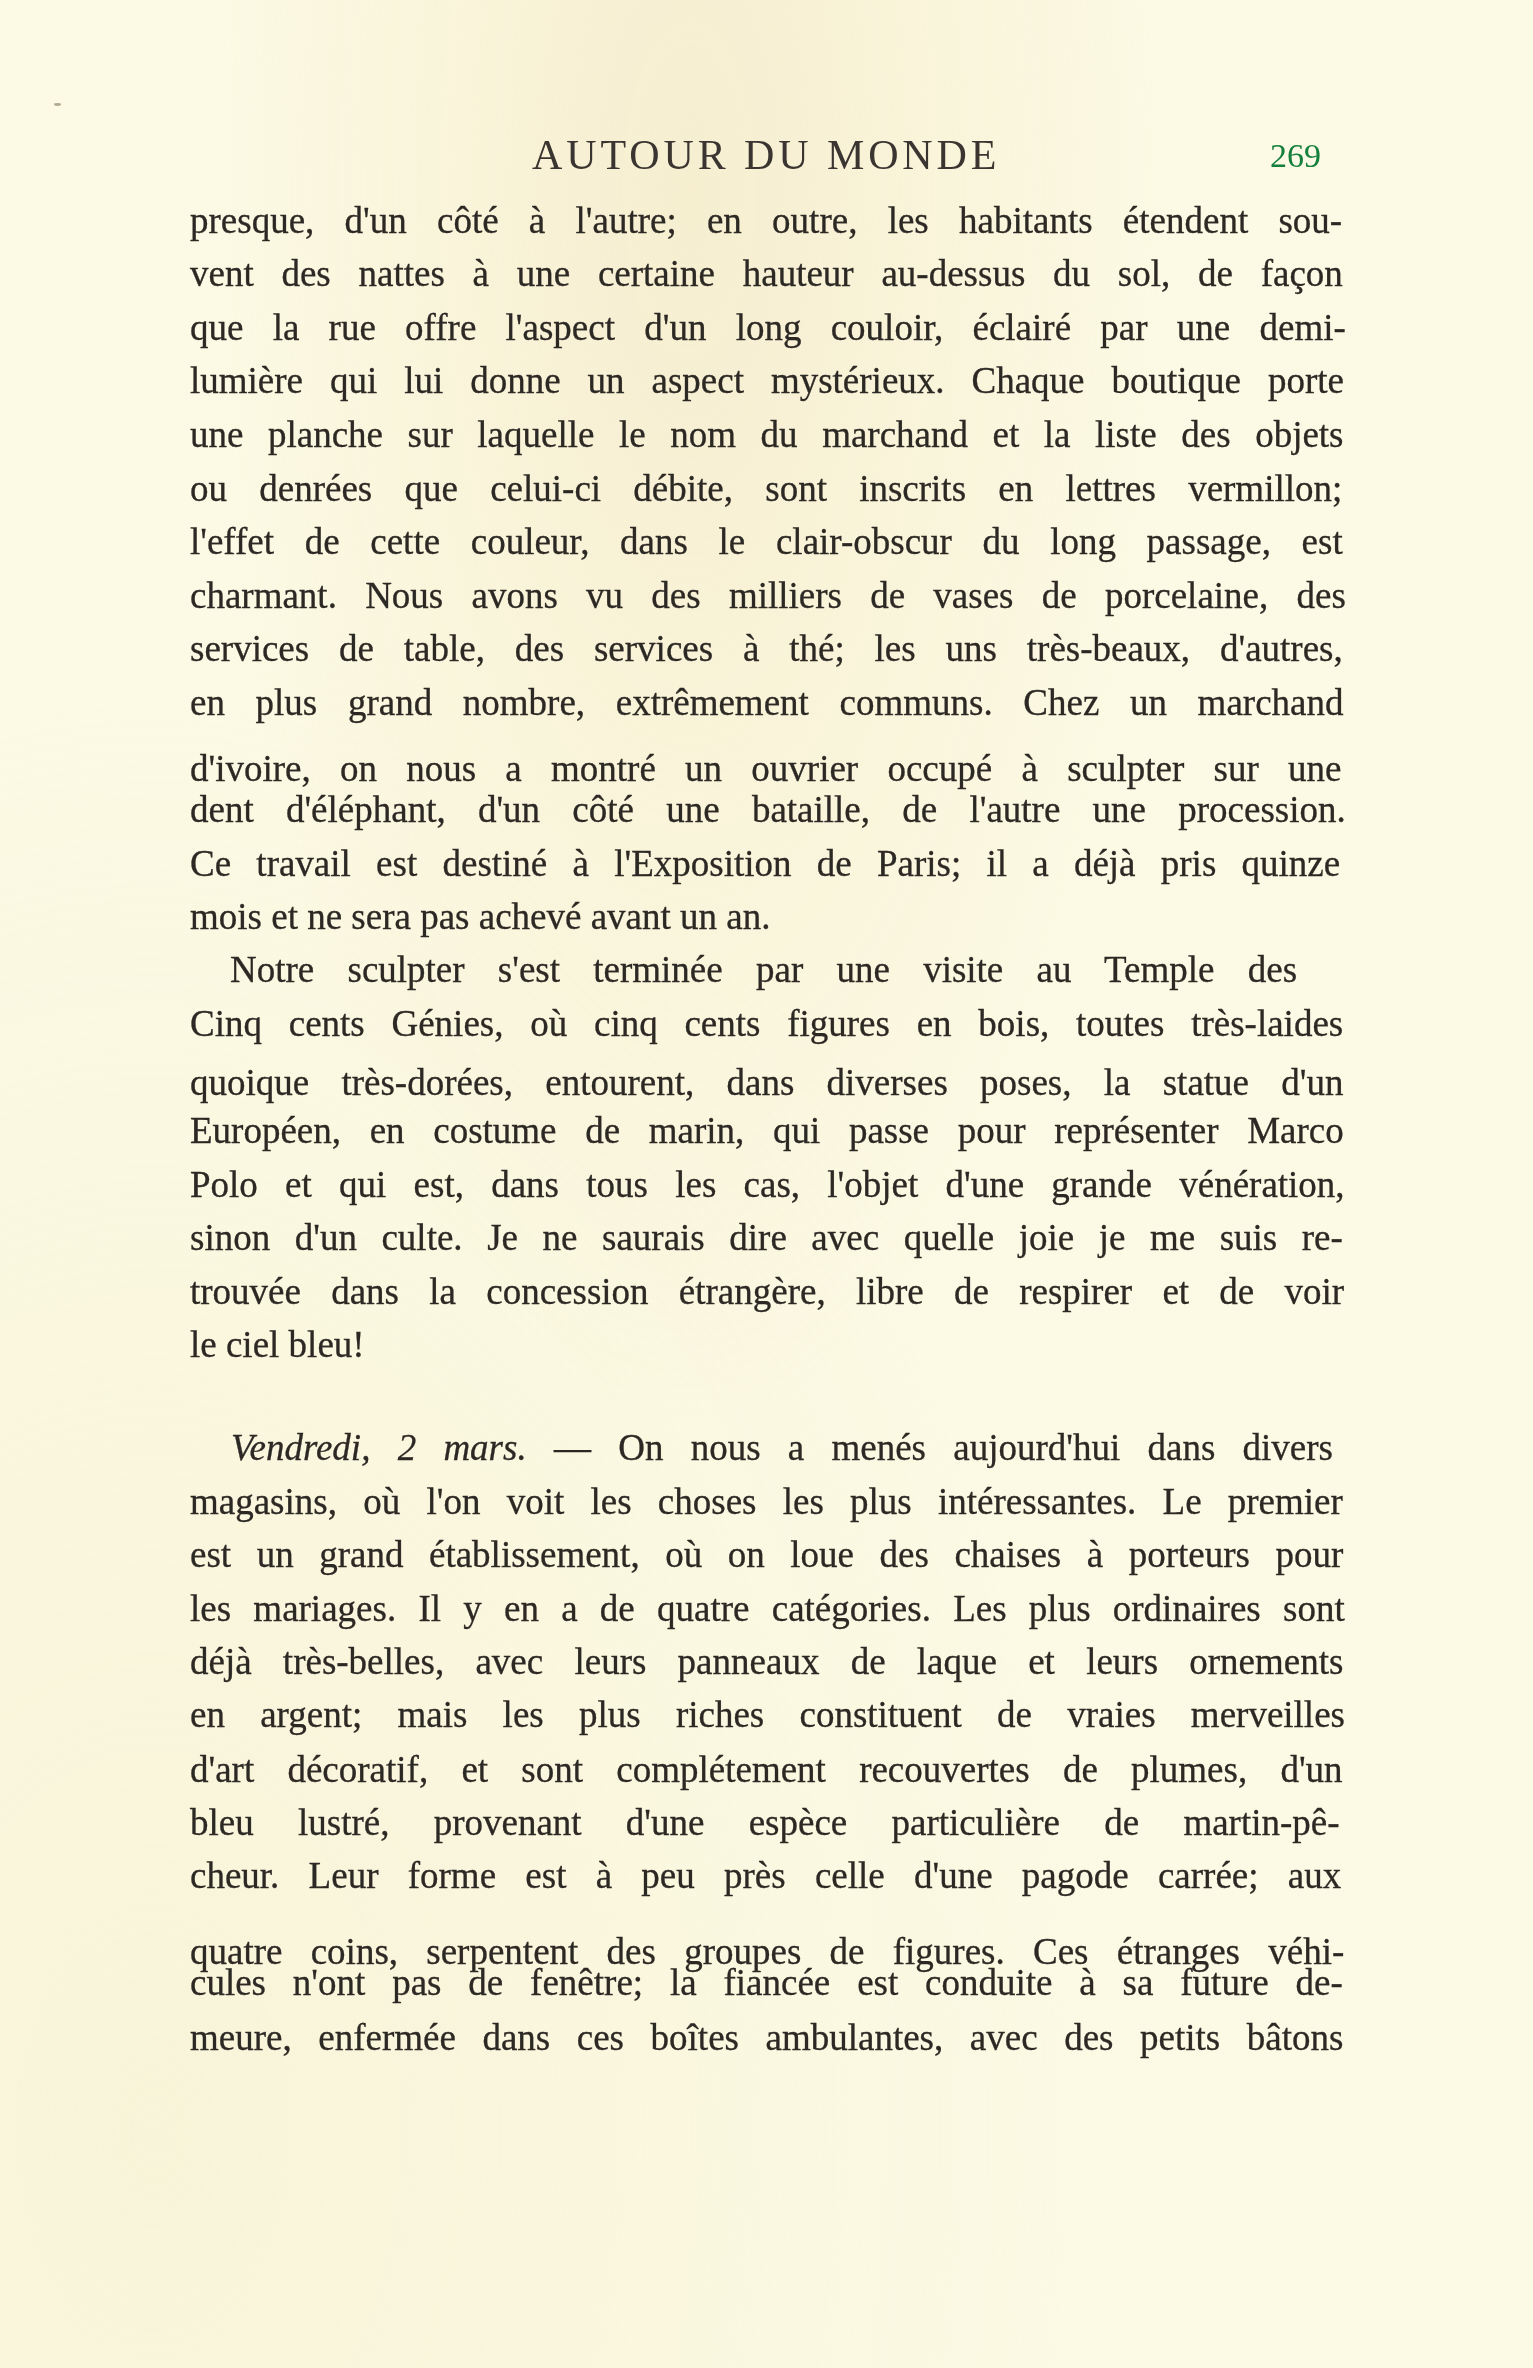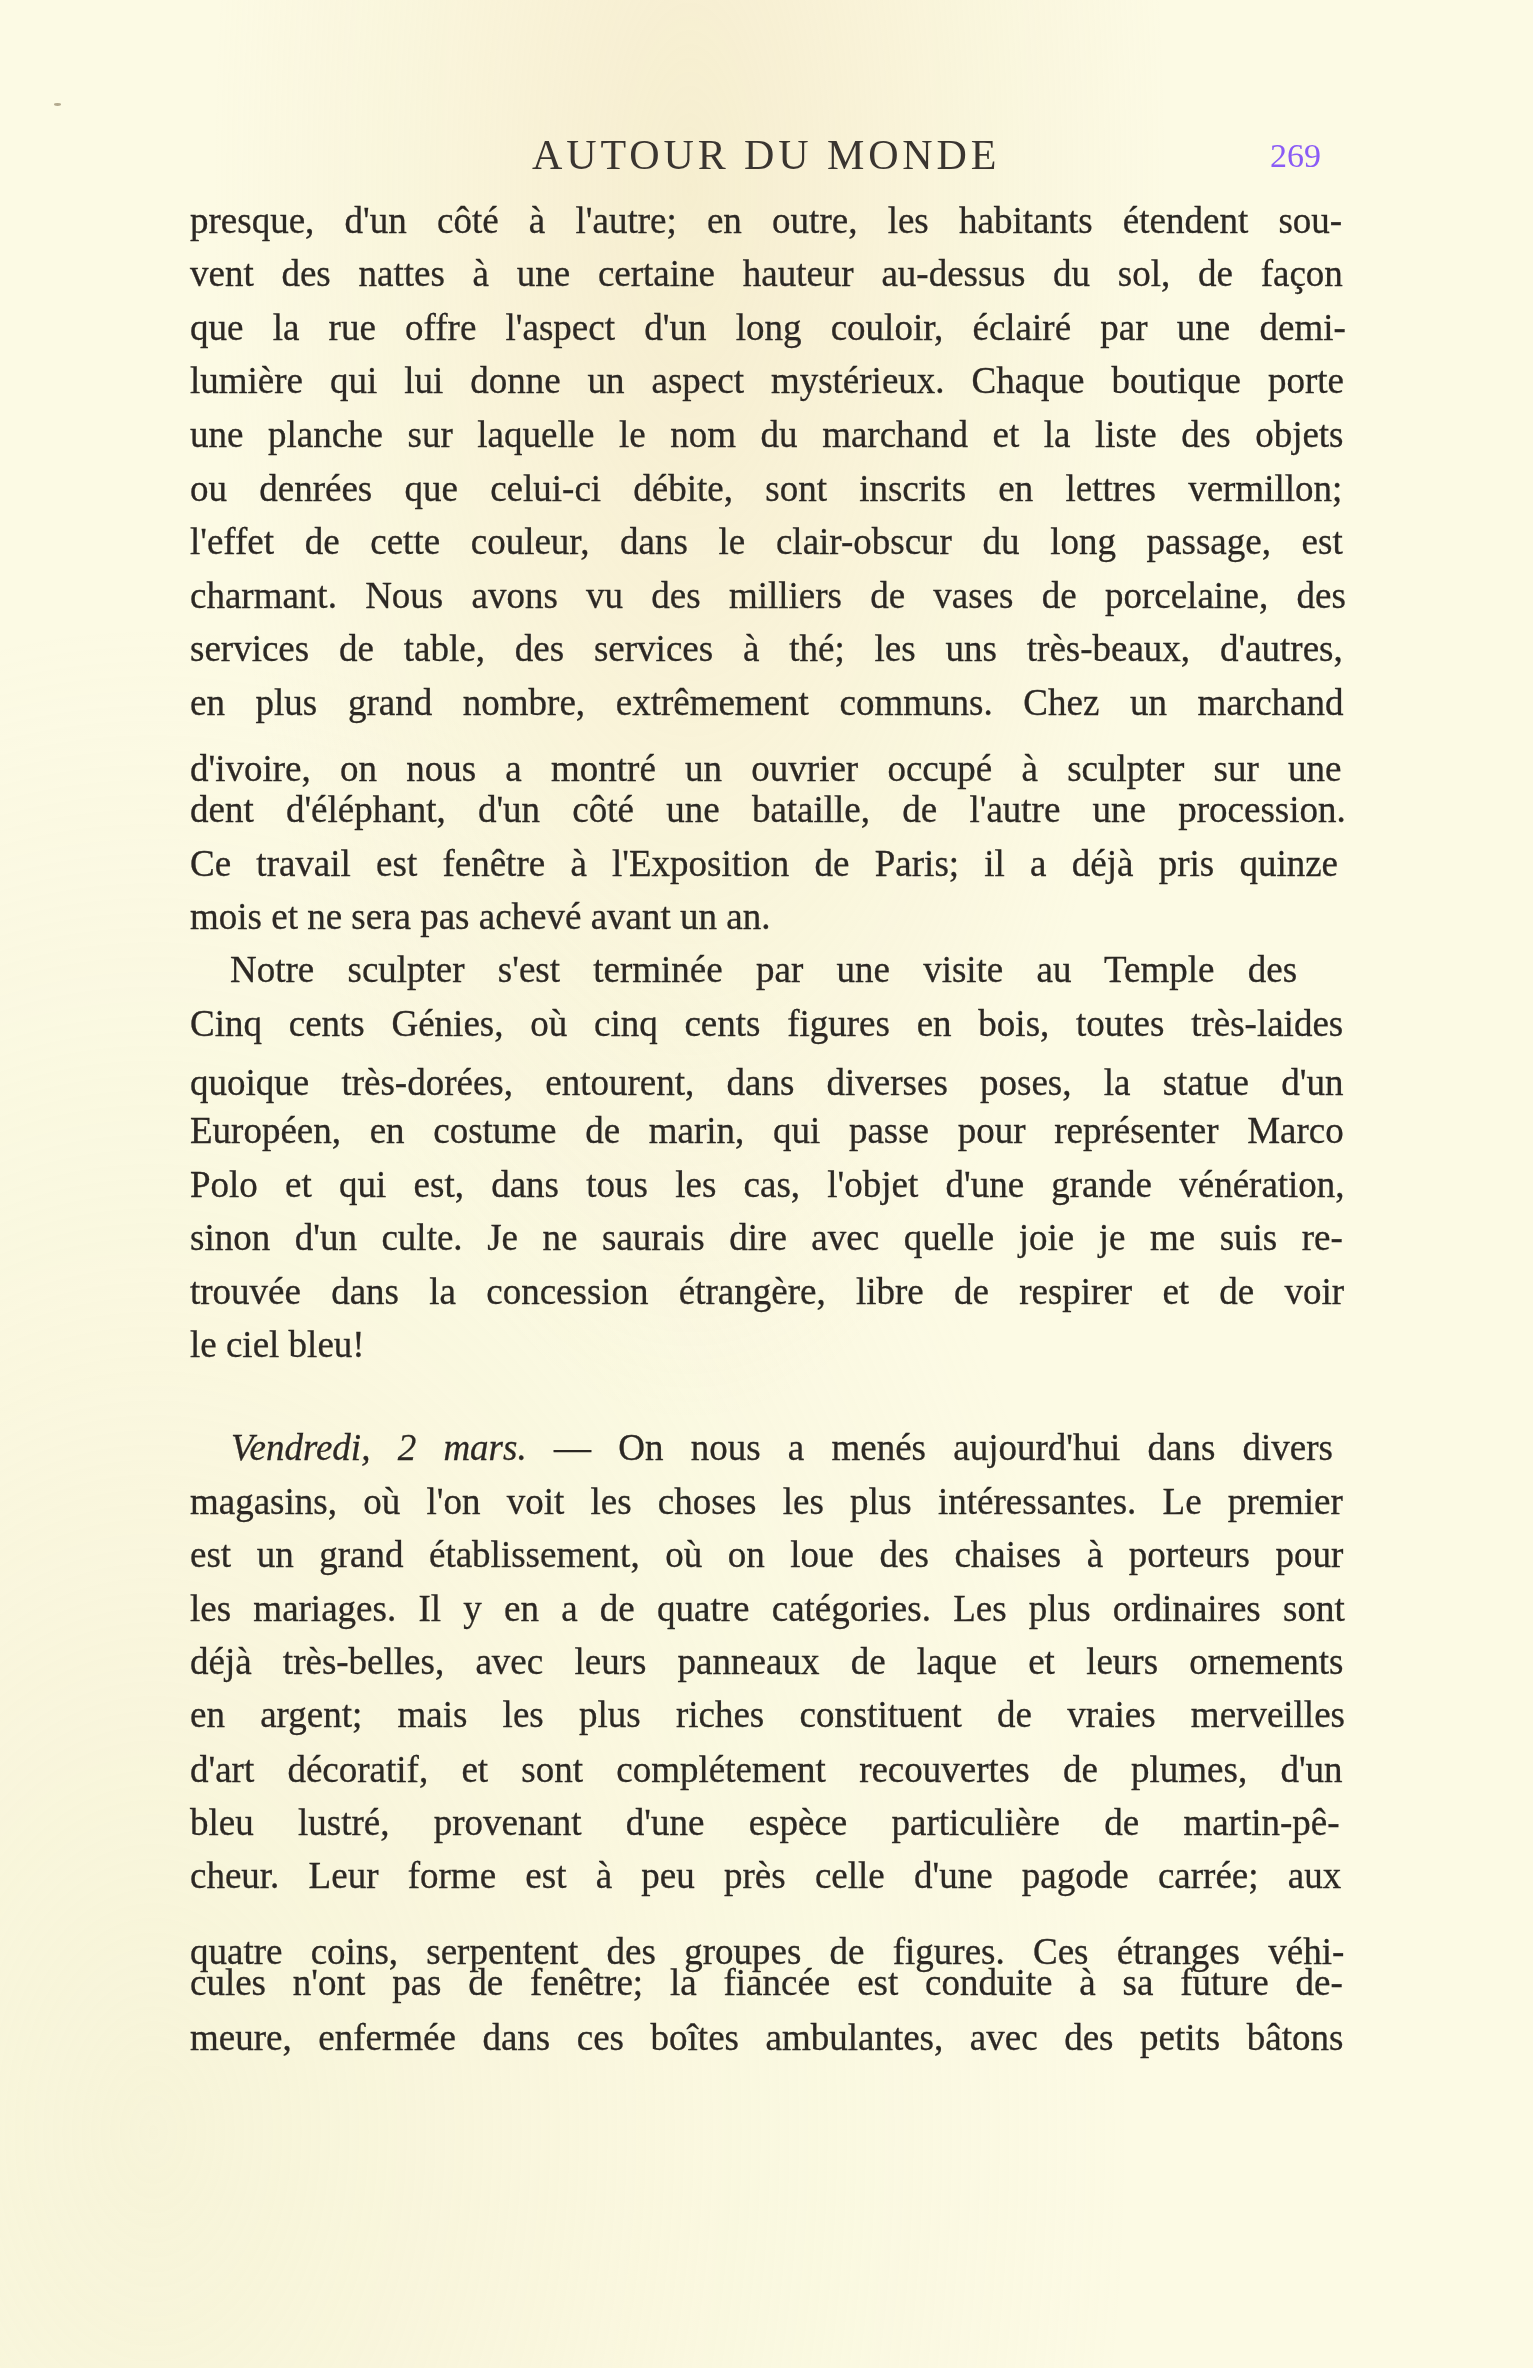--- a/index.html
+++ b/index.html
@@ -12,21 +12,21 @@
     font-family:"Liberation Serif","DejaVu Serif",serif;
     color:#2c2824;
   }
   .header-title {
     position:absolute; left:532px; top:137px;
     font-size:42px; letter-spacing:3.9px; line-height:37px;
     color:#3a3530; white-space:nowrap;
   }
   .page-number {
     position:absolute; left:1270px; top:137px;
-    font-size:34px; line-height:37px; color:#8b5cf6;
+    font-size:34px; line-height:37px; color:#15803d;
   }
   .line {
     position:absolute; left:190px; width:1141px;
     font-size:37px; line-height:53px; height:53px;
     white-space:nowrap; overflow:visible;
     text-align:justify; text-align-last:justify;
     -webkit-text-stroke:0.3px #2c2824;
   }
   .line.last { text-align:left; text-align-last:left; }
   .line.indent { left:230px; width:1101px; }
@@ -48,21 +48,21 @@
     <div class="line" style="top: 301px; white-space: nowrap; text-align: left; text-align-last: left; word-spacing: 20px;">que la rue offre l'aspect d'un long couloir, éclairé par une demi-</div>
     <div class="line" style="top: 354px; white-space: nowrap; text-align: left; text-align-last: left; word-spacing: 17.7px;">lumière qui lui donne un aspect mystérieux. Chaque boutique porte</div>
     <div class="line" style="top: 408px; white-space: nowrap; text-align: left; text-align-last: left; word-spacing: 15.3px;">une planche sur laquelle le nom du marchand et la liste des objets</div>
     <div class="line" style="top: 462px; white-space: nowrap; text-align: left; text-align-last: left; word-spacing: 23px;">ou denrées que celui-ci débite, sont inscrits en lettres vermillon;</div>
     <div class="line" style="top: 515px; white-space: nowrap; text-align: left; text-align-last: left; word-spacing: 21.4px;">l'effet de cette couleur, dans le clair-obscur du long passage, est</div>
     <div class="line" style="top: 569px; white-space: nowrap; text-align: left; text-align-last: left; word-spacing: 19px;">charmant. Nous avons vu des milliers de vases de porcelaine, des</div>
     <div class="line" style="top: 622px; white-space: nowrap; text-align: left; text-align-last: left; word-spacing: 20.6px;">services de table, des services à thé; les uns très-beaux, d'autres,</div>
     <div class="line" style="top: 676px; white-space: nowrap; text-align: left; text-align-last: left; word-spacing: 21.4px;">en plus grand nombre, extrêmement communs. Chez un marchand</div>
     <div class="line" style="top: 729px; white-space: nowrap; text-align: left; text-align-last: left; word-spacing: 20px; margin-top: 13px;">d'ivoire, on nous a montré un ouvrier occupé à sculpter sur une</div>
     <div class="line" style="top: 783px; white-space: nowrap; text-align: left; text-align-last: left; word-spacing: 23px;">dent d'éléphant, d'un côté une bataille, de l'autre une procession.</div>
-    <div class="line" style="top: 837px; white-space: nowrap; text-align: left; text-align-last: left; word-spacing: 16px;">Ce travail est fenêtre à l'Exposition de Paris; il a déjà pris quinze</div>
+    <div class="line" style="top: 837px; white-space: nowrap; text-align: left; text-align-last: left; word-spacing: 16px;">Ce travail est destiné à l'Exposition de Paris; il a déjà pris quinze</div>
     <div class="line last" style="top:890px">mois et ne sera pas achevé avant un an.</div>
   </div>
 
   <div>
     <div class="line indent" style="top: 943px; white-space: nowrap; text-align: left; text-align-last: left; word-spacing: 24px;">Notre sculpter s'est terminée par une visite au Temple des</div>
     <div class="line" style="top: 997px; white-space: nowrap; text-align: left; text-align-last: left; word-spacing: 17.5px;">Cinq cents Génies, où cinq cents figures en bois, toutes très-laides</div>
     <div class="line" style="top: 1056px; white-space: nowrap; text-align: center; text-align-last: left; word-spacing: 23px;">quoique très-dorées, entourent, dans diverses poses, la statue d'un</div>
     <div class="line" style="top: 1104px; white-space: nowrap; text-align: left; text-align-last: left; word-spacing: 19.4px;">Européen, en costume de marin, qui passe pour représenter Marco</div>
     <div class="line" style="top: 1158px; white-space: nowrap; text-align: center; text-align-last: left; word-spacing: 18px;">Polo et qui est, dans tous les cas, l'objet d'une grande vénération,</div>
     <div class="line" style="top: 1211px; white-space: nowrap; text-align: left; text-align-last: left; word-spacing: 15.3px;">sinon d'un culte. Je ne saurais dire avec quelle joie je me suis re-</div>

